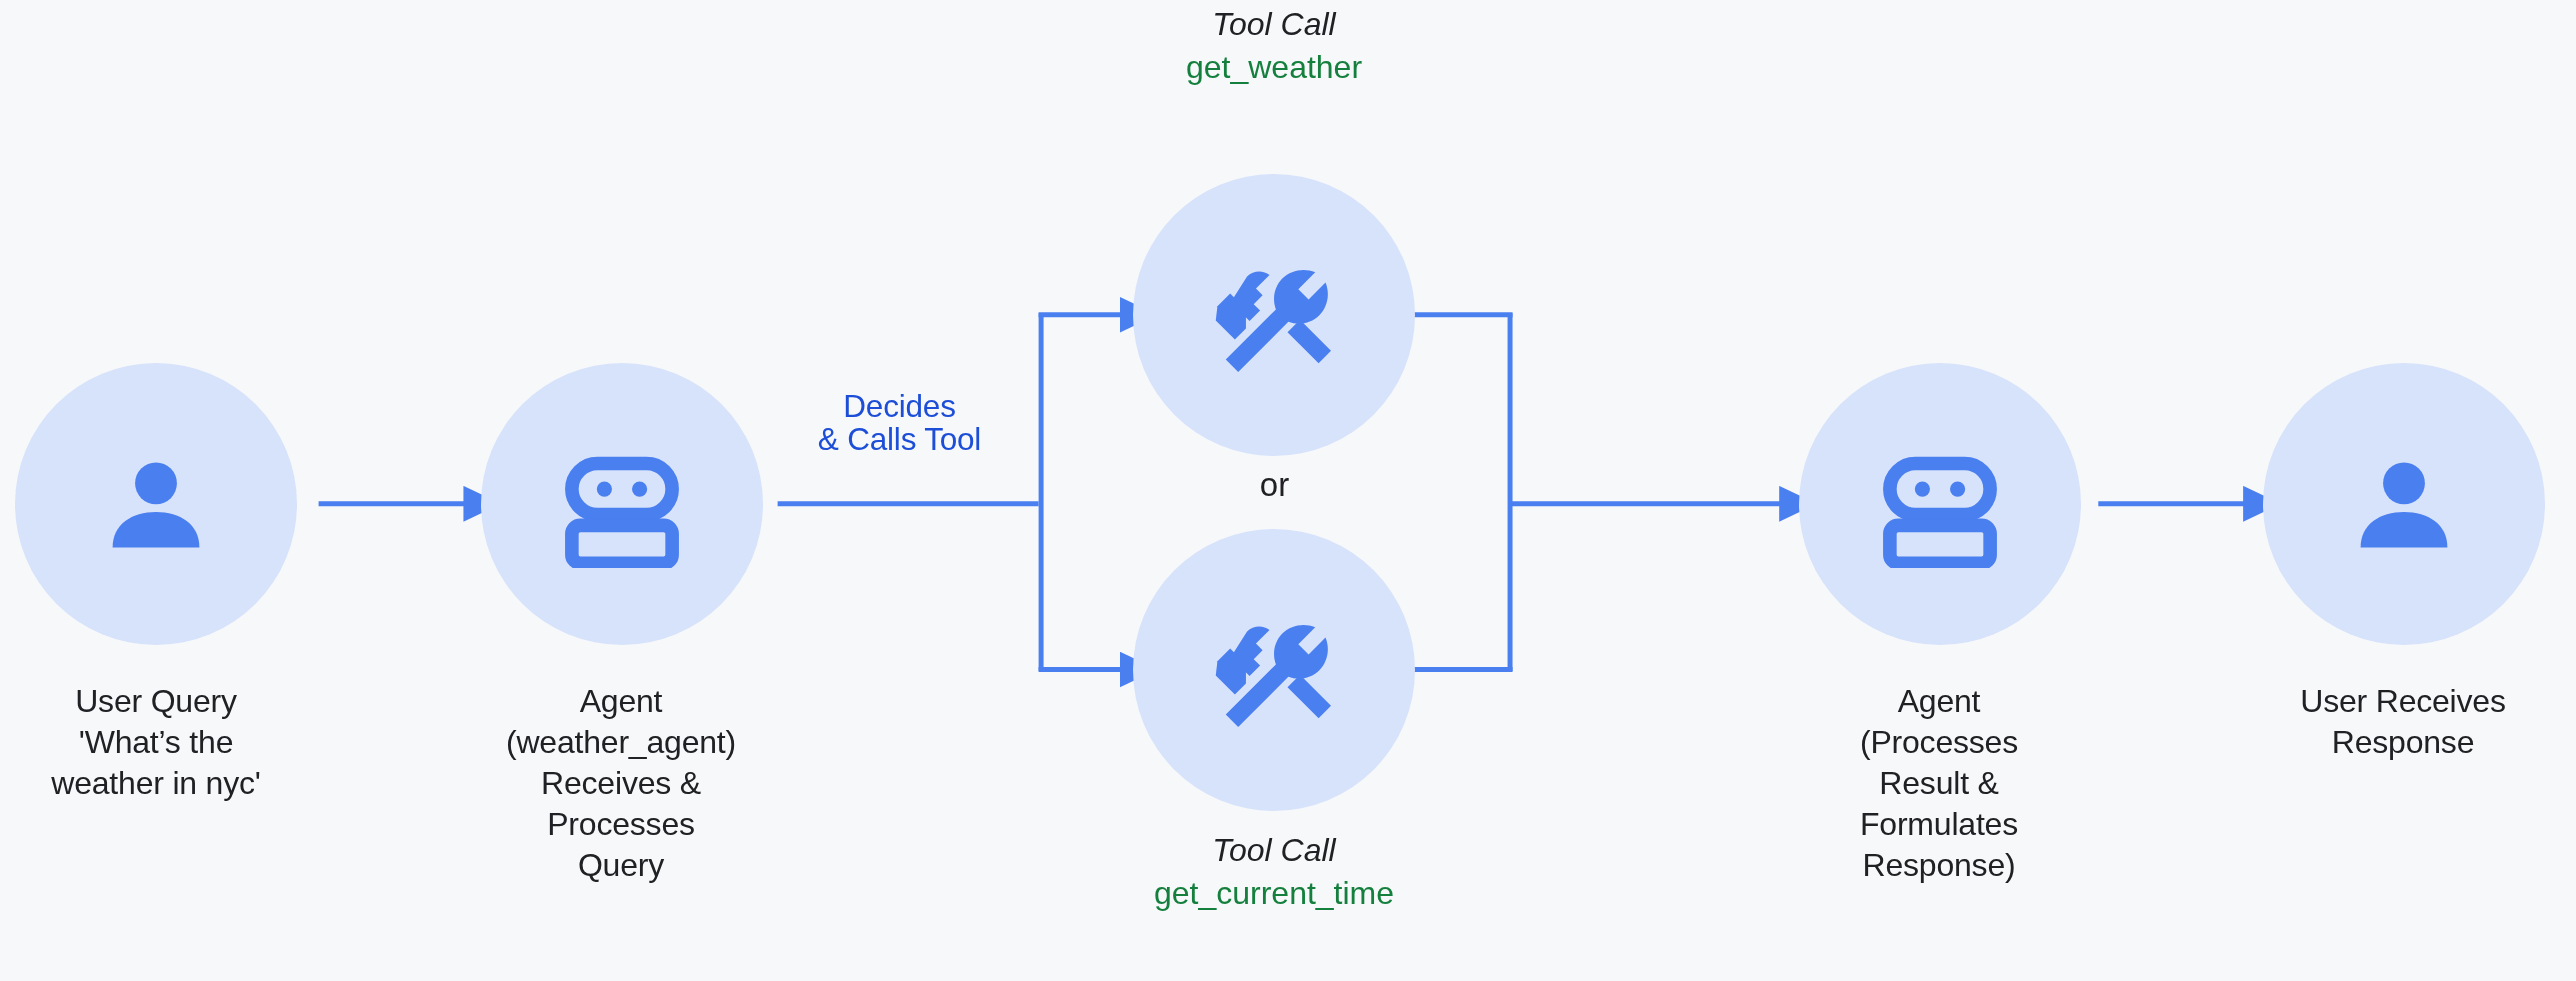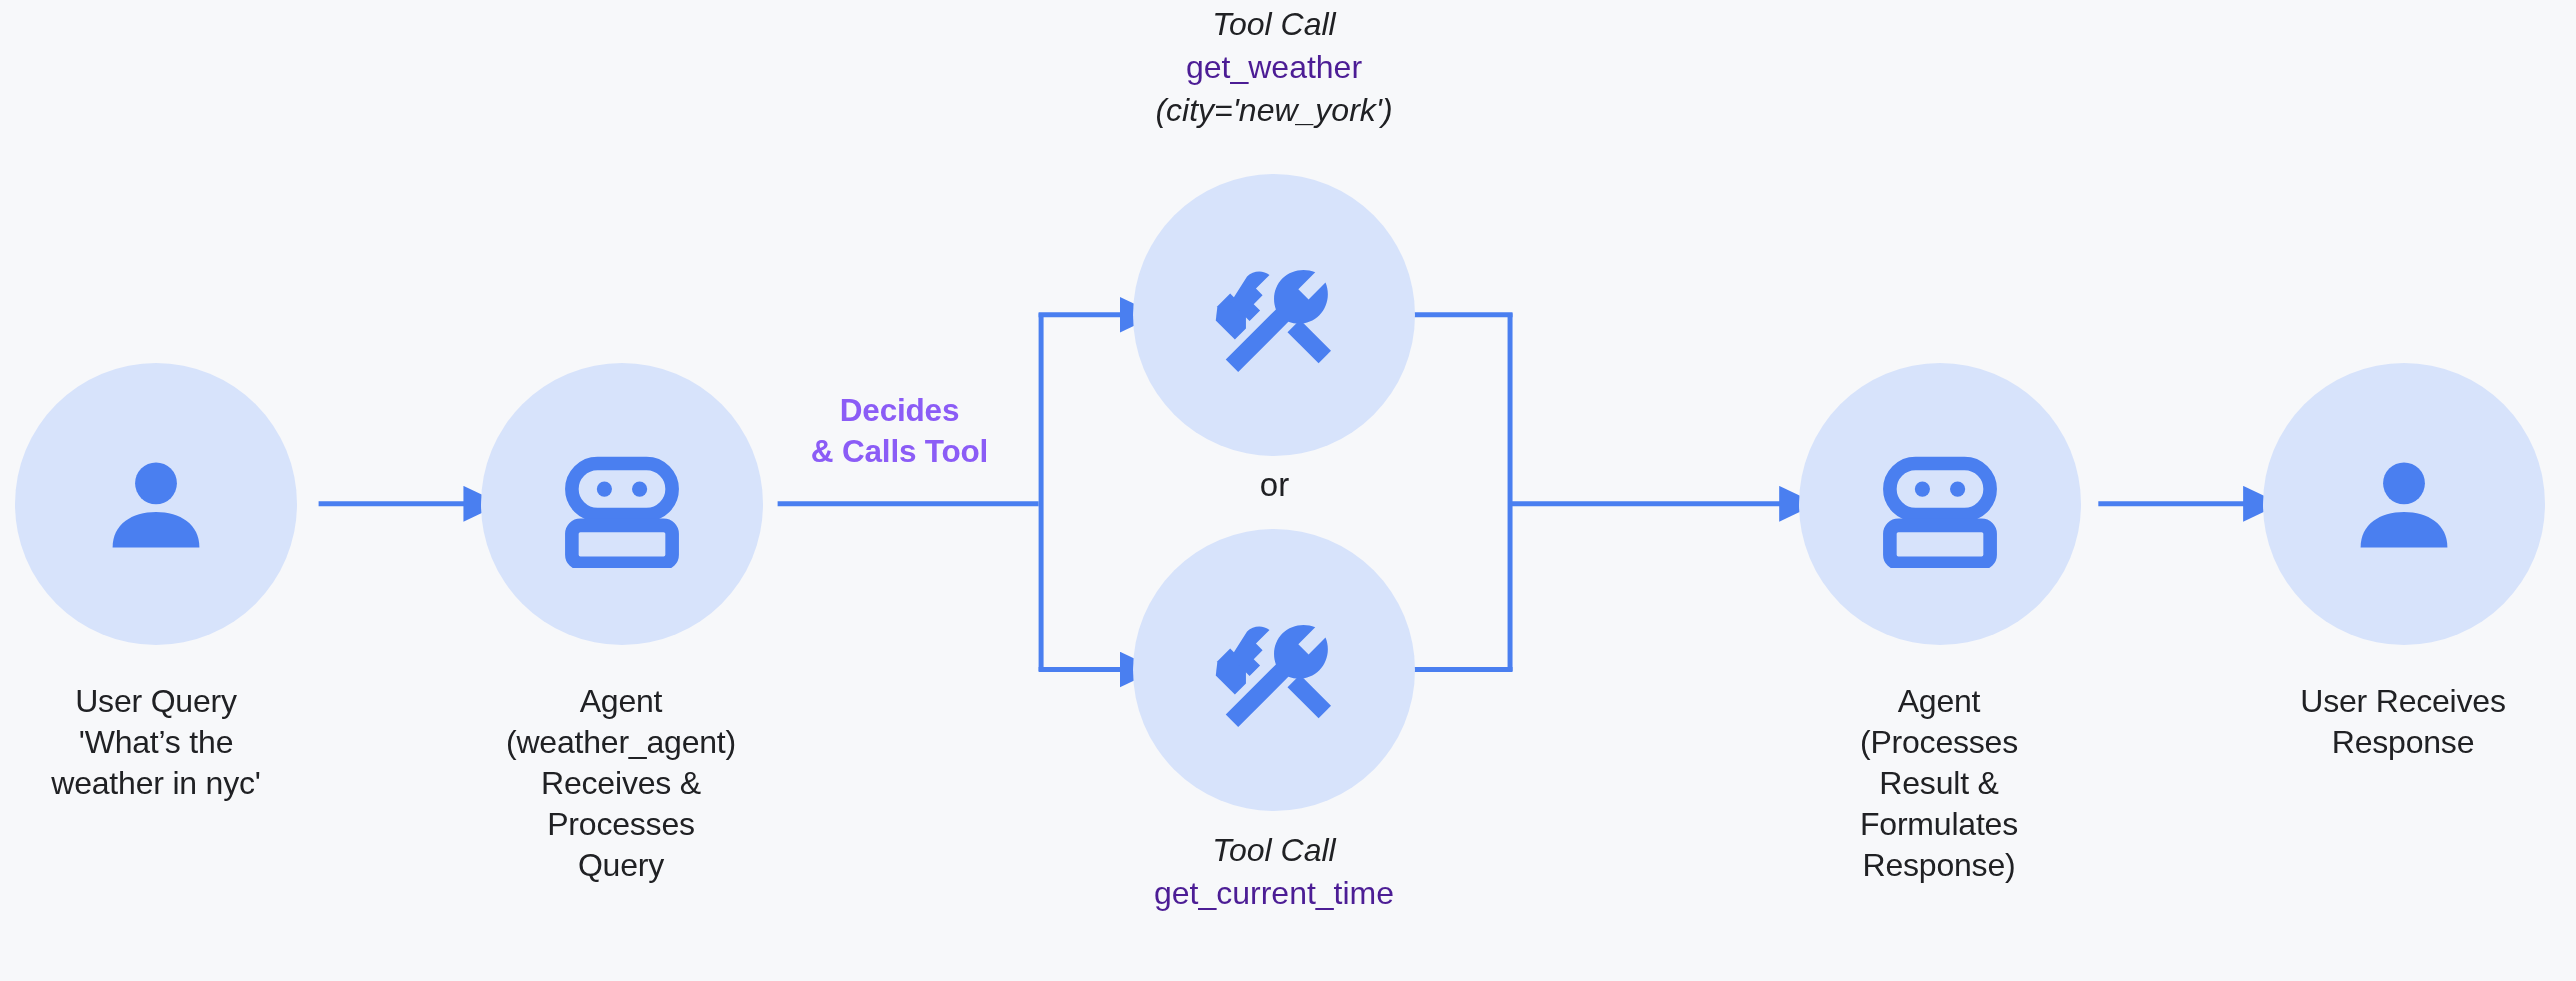--- a/index.html
+++ b/index.html
@@ -36,36 +36,36 @@
     color: #202124;
     font-size: 32px;
     line-height: 41px;
     font-family: "Liberation Sans", sans-serif;
     white-space: pre-line;
     letter-spacing: -0.2px;
   }
   .edge-label {
     position: absolute;
     text-align: center;
-    color: #8b5cf6;
+    color: #1d4ed8;
     font-size: 31.5px;
-    line-height: 41px;
-    font-weight: bold;
+    line-height: 33px;
+    font-weight: normal;
     white-space: pre-line;
     letter-spacing: -0.2px;
   }
   .tool-label {
     position: absolute;
     text-align: center;
     font-size: 32px;
     line-height: 43px;
     color: #202124;
   }
   .tool-label .fn {
-    color: #4c1d95;
+    color: #15803d;
     display: block;
   }
   .tool-label .plain { display: block; font-style: italic; }
   .or-label {
     position: absolute;
     text-align: center;
     color: #202124;
     font-size: 33px;
     line-height: 36px;
   }
@@ -134,21 +134,20 @@
   </div>
   <div class="caption" style="left:414px; top:681px; width:414px;">Agent
 (weather_agent)
 Receives &amp;
 Processes
 Query</div>
 
   <div class="tool-label" style="left:1067px; top:2.5px; width:414px;">
     <span class="plain">Tool Call</span>
     <span class="fn">get_weather</span>
-    <span class="plain">(city='new_york')</span>
   </div>
   <div class="circle" style="left:1133px; top:174px; width:282px; height:282px;">
     <span>
       <svg width="133" height="133" viewBox="0 0 24 24">
         <path fill="#4a7ff0" d="M1.7 10.35 L4.0 8.05 L6.85 10.9 L6.85 14.35 L4.85 16.35 L1.4 12.9 Z"></path>
         <path fill="#4a7ff0" d="M7.05 4.95 C8.15 3.85 9.95 3.75 11.1 4.7 L8.65 7.15 L9.85 8.35 L8.25 9.95 L9.4 11.1 L7.5 13.0 L4.1 9.6 Z"></path>
         <path fill="#4a7ff0" d="M21.2 6.05 L18.15 9.1 L16.3 7.25 L19.35 4.2 C17.35 3.35 14.95 3.8 13.45 5.3 C11.95 6.8 11.55 9.0 12.25 10.9 L3.2 19.95 L5.45 22.2 L14.5 13.15 C16.4 13.85 18.6 13.45 20.1 11.95 C21.6 10.45 22.05 8.05 21.2 6.05 Z"></path>
         <path fill="#4a7ff0" d="M14.35 15.0 L16.6 12.75 L22.2 18.35 L19.95 20.6 Z"></path>
       </svg>
     </span>

